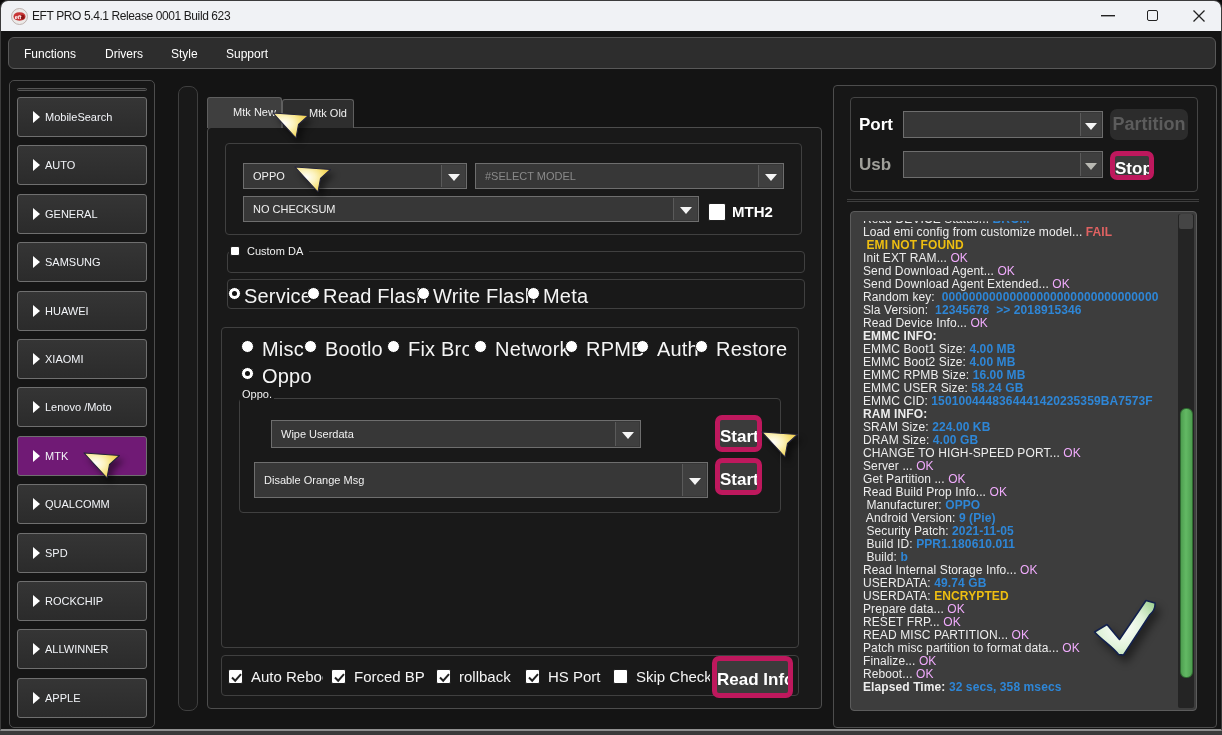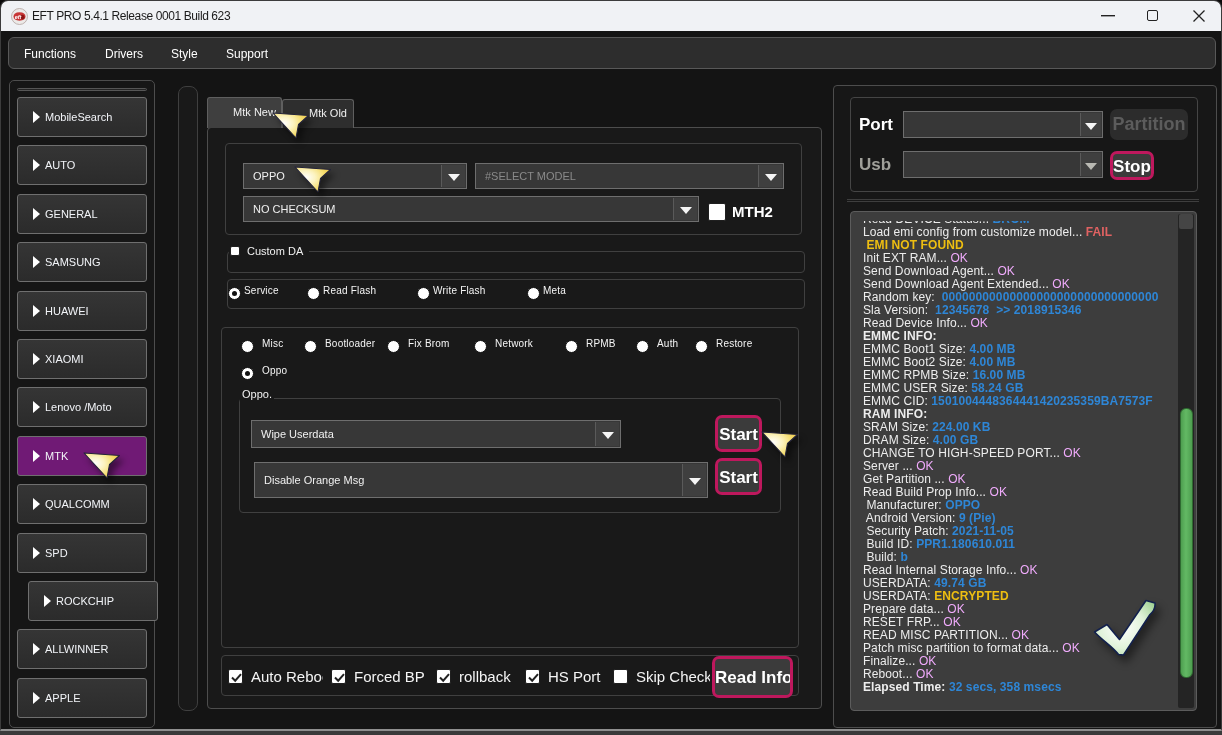--- a/index.html
+++ b/index.html
@@ -27,22 +27,22 @@
   .gbox { position:absolute; border:1px solid #404040; border-radius:4px; background:transparent; }
   .combo { position:absolute; background:#373737; border:1px solid #6e6e6e; color:#f0f0f0; font-size:11px; }
   .combo .ctext { position:absolute; left:9px; top:50%; transform:translateY(-50%); white-space:nowrap; }
   .combo .carr { position:absolute; right:1px; top:1px; bottom:1px; width:24px; background:#3f3f3f; border-left:1px solid #5a5a5a; }
   .combo .carr:after { content:""; position:absolute; left:50%; top:50%; transform:translate(-50%,-30%); border-left:6px solid transparent; border-right:6px solid transparent; border-top:7px solid #f5f5f5; }
   .combo .greyarr:after { border-top-color:#b9b9b3; }
   .chk { position:absolute; background:#fff; border:1px solid #1f1f1f; border-radius:2px; }
   .chk svg { position:absolute; left:0; top:0; }
   .radio { position:absolute; width:13px; height:13px; background:#fff; border-radius:50%; border:1px solid #111; }
   .radio.sel:after { content:""; position:absolute; left:3px; top:3px; width:5px; height:5px; background:#111; border-radius:50%; }
-  .rlbl { position:absolute; color:#f5f5f5; font-size:10px; letter-spacing:0.2px; white-space:nowrap; }
-  .btn { position:absolute; background:#3b3b3b; border:3px solid #be185d; border-radius:7px; color:#fff; font-weight:bold; text-align:center; overflow:hidden; }
+  .rlbl { position:absolute; color:#f5f5f5; font-size:20px; letter-spacing:0.2px; white-space:nowrap; }
+  .btn { position:absolute; background:#3b3b3b; border:5px solid #be185d; border-radius:7px; color:#fff; font-weight:bold; text-align:left; overflow:hidden; }
   
   #rpanel { position:absolute; left:832px; top:84px; width:384px; height:643px; background:#171717; border:1px solid #4d4d4d; border-radius:4px; }
   #logbox { position:absolute; left:849px; top:210px; width:347px; height:500px; background:#3d3d3d; border:1px solid #5c5c5c; border-radius:4px; overflow:hidden; }
   #logclip { position:absolute; left:1px; top:9px; width:325px; height:490px; overflow:hidden; }
   #log { position:absolute; left:11px; top:-8px; width:325px; font-size:12px; letter-spacing:0.1px; line-height:13px; color:#ededed; white-space:pre; }
   #log b { font-weight:bold; }
   .bl { color:#2e86d6; font-weight:bold; }
   .gr { color:#f0abfc; font-weight:normal; }
   .rd { color:#e06262; font-weight:bold; }
   .yl { color:#eebe11; font-weight:bold; }
@@ -112,21 +112,21 @@
         <span class="lbl">MTK</span>
       </div>
       <div class="sbtn" style="top:483.2px;">
         <span class="tri"></span>
         <span class="lbl">QUALCOMM</span>
       </div>
       <div class="sbtn" style="top:531.5999999999999px;">
         <span class="tri"></span>
         <span class="lbl">SPD</span>
       </div>
-      <div class="sbtn" style="top:580px;margin-left:11px;">
+      <div class="sbtn" style="top:580px;">
         <span class="tri"></span>
         <span class="lbl">ROCKCHIP</span>
       </div>
       <div class="sbtn" style="top:628.4px;">
         <span class="tri"></span>
         <span class="lbl">ALLWINNER</span>
       </div>
       <div class="sbtn" style="top:676.8px;">
         <span class="tri"></span>
         <span class="lbl">APPLE</span>
@@ -184,21 +184,21 @@
   <div class="radio" style="left:635px;top:339px"></div>
   <div class="rlbl" style="left:656px;top:337px">Auth</div>
   <div class="radio" style="left:694px;top:339px"></div>
   <div class="rlbl" style="left:715px;top:337px">Restore</div>
   <div class="radio sel" style="left:240px;top:366px"></div>
   <div class="rlbl" style="left:261px;top:364px">Oppo</div>
 
   <div class="gbox" style="left:238px;top:397px;width:542px;height:115px"></div>
   <div class="abs" style="left:239px;top:388px;width:34px;height:14px;background:#191919"></div>
   <div class="abs" style="left:241px;top:387px;color:#f0f0f0;font-size:11px">Oppo.</div>
-  <div class="combo" style="left:250px;top:419px;width:370px;height:28px">
+  <div class="combo" style="left:270px;top:419px;width:370px;height:28px">
       <span class="ctext">Wipe Userdata</span>
       <span class="carr"></span>
     </div>
   <div class="btn" style="left:714px;top:414px;width:47px;height:37px;font-size:17px;line-height:33px">Start</div>
   <div class="combo" style="left:253px;top:461px;width:454px;height:36px">
       <span class="ctext">Disable Orange Msg</span>
       <span class="carr"></span>
     </div>
   <div class="btn" style="left:714px;top:457px;width:47px;height:37px;font-size:17px;line-height:33px">Start</div>
 

